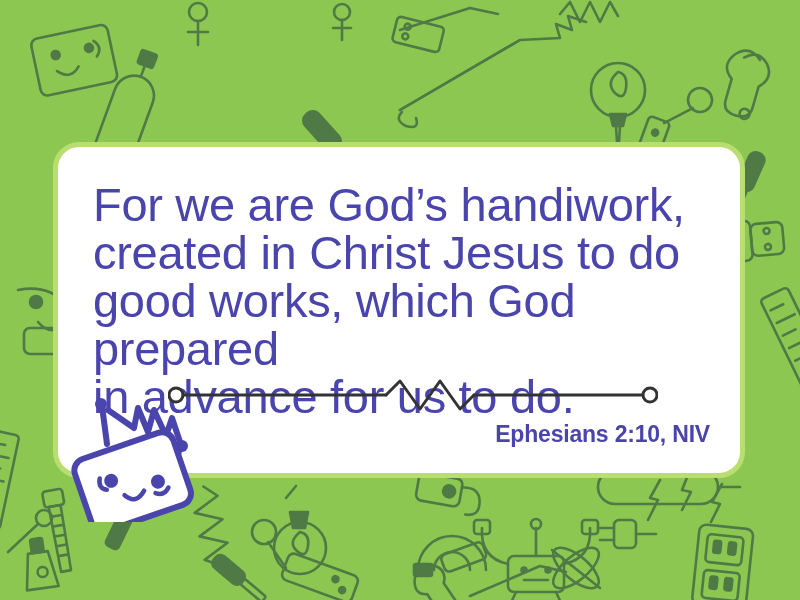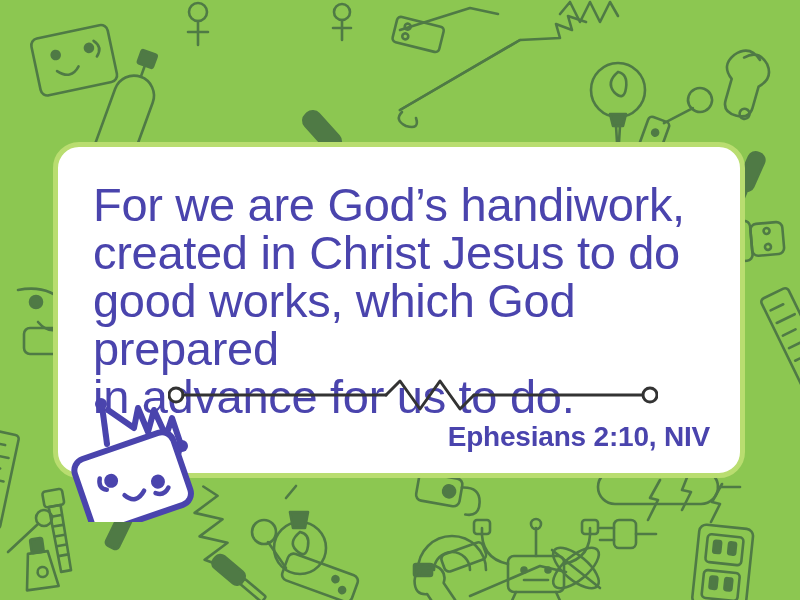--- a/index.html
+++ b/index.html
@@ -41,21 +41,21 @@
   #divider{
     position:absolute;
     left:110px;top:232px;
     width:490px;height:32px;
   }
 
   #attribution{
     position:absolute;
     right:30px;top:274px;
     color:#4a44ad;
-    font-size:28px;
+    font-size:23px;
     font-weight:bold;
     letter-spacing:-0.2px;
     font-family:"Liberation Sans", sans-serif;
   }
 
   
   #robot{
     position:absolute;
     left:62px;top:382px;
     width:150px;height:140px;

